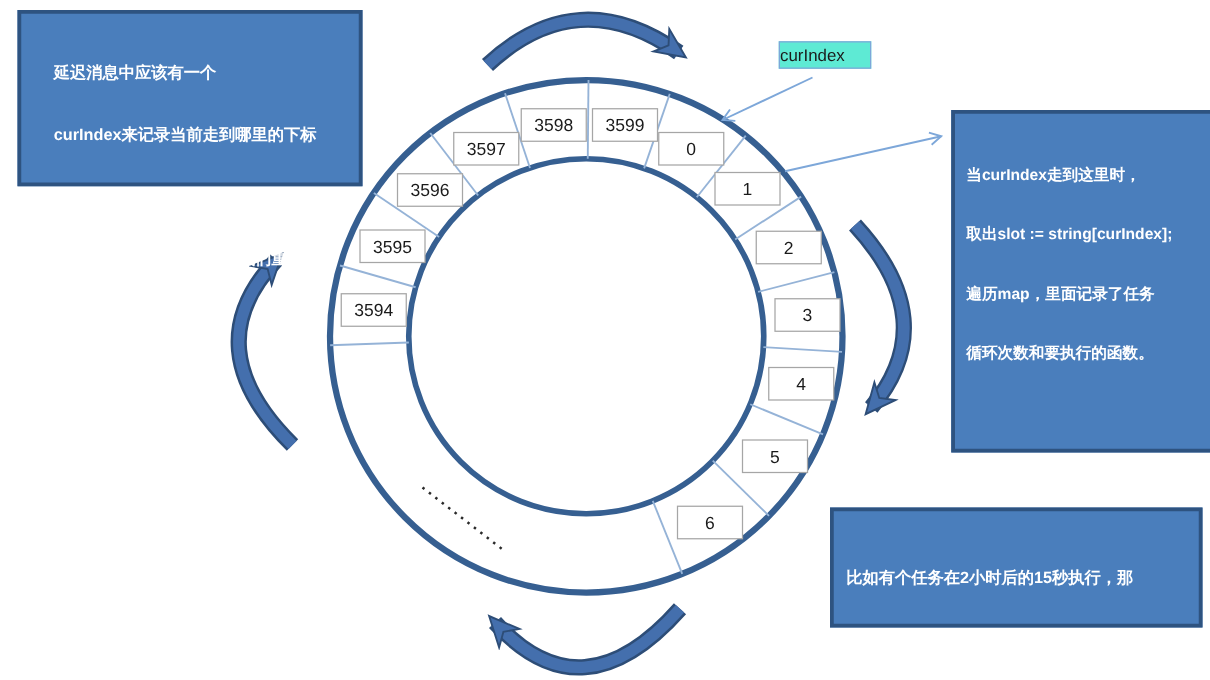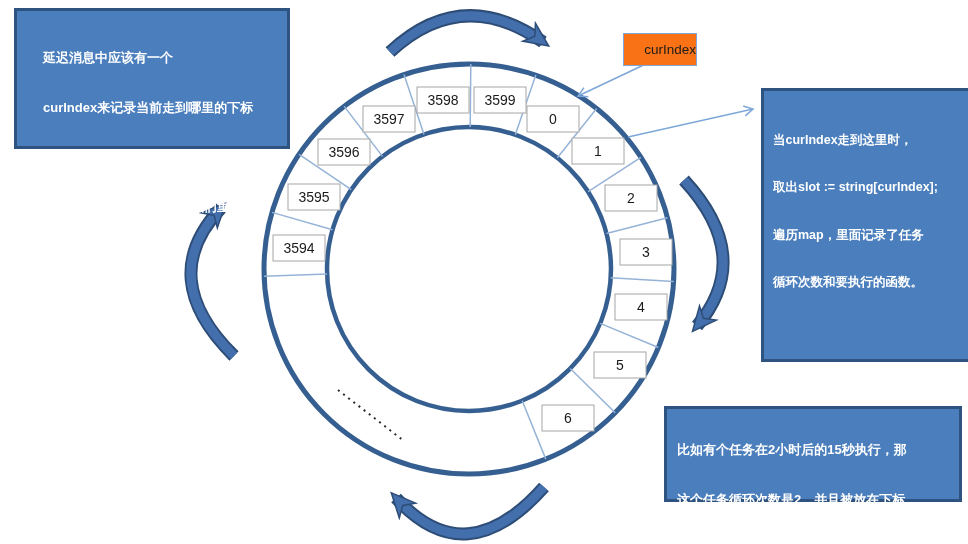--- a/index.html
+++ b/index.html
@@ -23,26 +23,26 @@
   .conn{fill:none;stroke:var(--connector);stroke-width:1.5;}
   .mk-head{fill:var(--arrow);stroke:var(--arrow-outline);stroke-width:1.5;}
   .mk-v{fill:none;stroke:var(--connector);stroke-width:1.5;}
 
   .note{position:absolute;background:var(--accent);border:3px solid var(--box-border);
     color:#ffffff;font-weight:bold;white-space:pre-wrap;}
   .note-line{min-height:1.45em;line-height:1.5;}
   .note-tl{left:14px;top:8px;width:276px;height:141px;padding:7px 26px;font-size:13px;}
   .note-r{left:761px;top:88px;width:230px;height:274px;padding:12px 9px;font-size:12.5px;}
   .note-r .note-line{line-height:1.55;}
-  .note-br{left:664px;top:406px;width:298px;height:96px;padding:1px 10px;font-size:13px;}
+  .note-br{left:664px;top:406px;width:298px;height:96px;padding:13px 10px;font-size:13px;}
   .note-br .note-line{line-height:1.55;}
 
-  .curindex-box{position:absolute;left:623px;top:33px;width:74px;height:33px;
-    background:#f97316;border:1.5px solid var(--connector);color:var(--text-dark);
-    font-size:13.5px;display:flex;align-items:center;justify-content:flex-end;}
+  .curindex-box{position:absolute;left:623px;top:33px;width:74px;height:22px;
+    background:#5eead4;border:1.5px solid var(--connector);color:var(--text-dark);
+    font-size:13.5px;display:flex;align-items:center;justify-content:flex-start;}
 </style>
 </head>
 <body>
 
 <div class="stage">
 
   <svg class="diagram" width="968" height="544" viewBox="0 0 968 544">
     <defs>
       <marker id="bigHead" markerUnits="userSpaceOnUse" markerWidth="28" markerHeight="28" refX="19" refY="13" orient="auto">
         <path class="mk-head" d="M2,2 L26,13 L2,24 L9,13 Z"></path>

